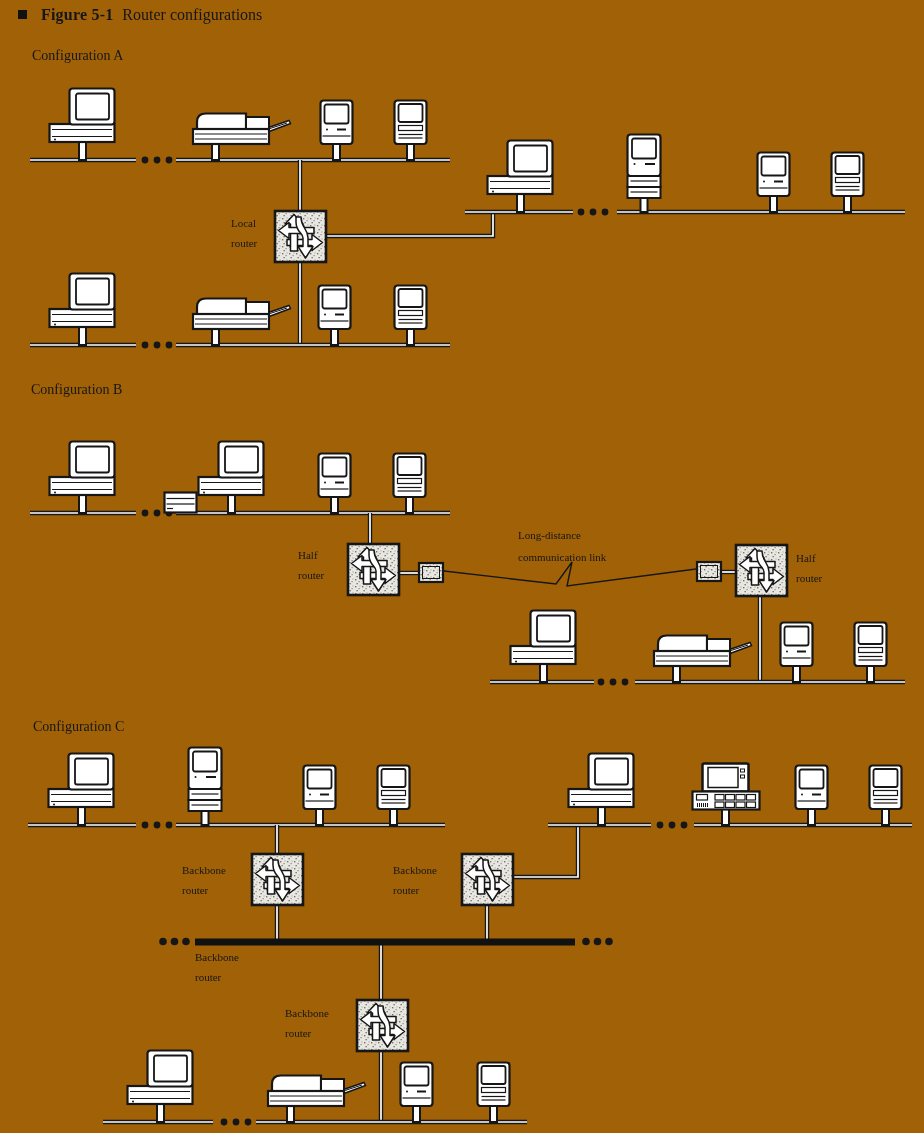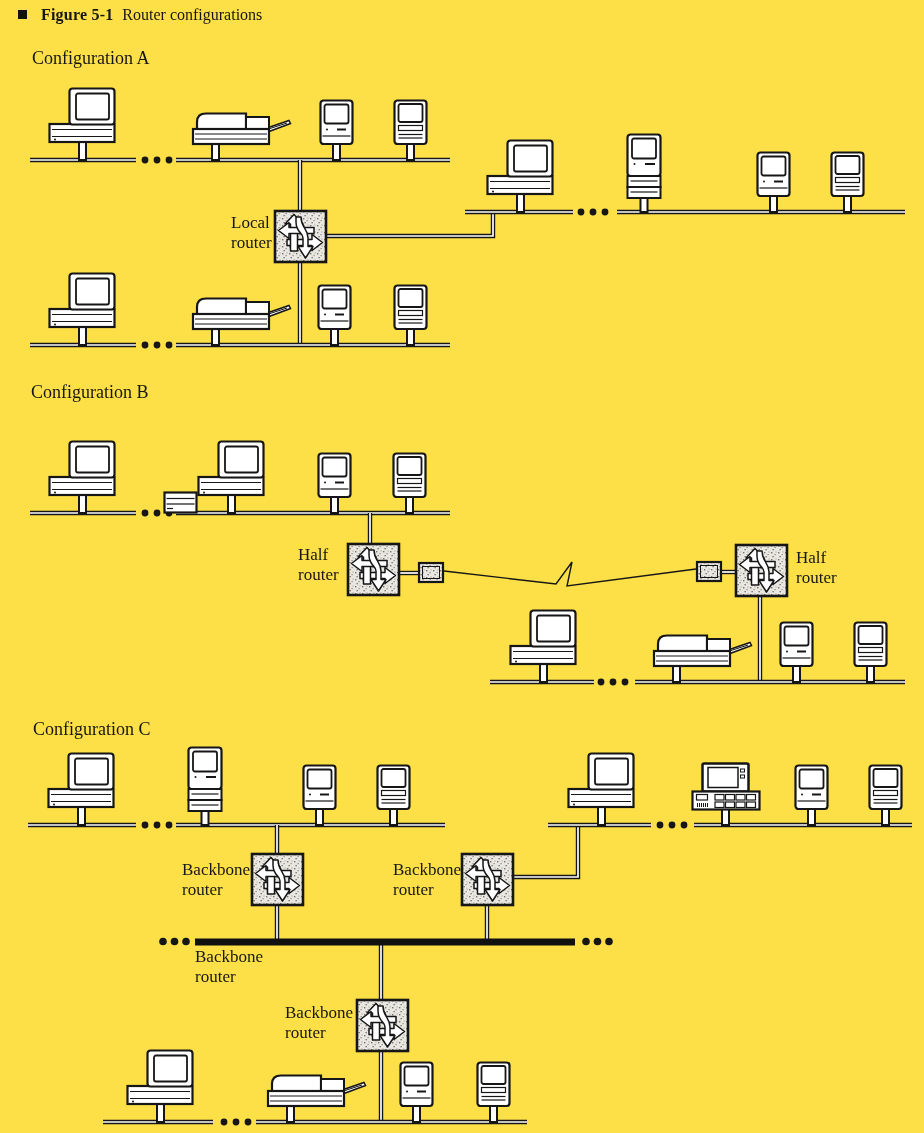--- a/index.html
+++ b/index.html
@@ -1,24 +1,24 @@
 <!DOCTYPE html>
 <html><head>
 <meta charset="utf-8">
 <style>
   html,body{margin:0;padding:0;background:#fff;}
-  .page{position:relative;width:924px;height:1133px;background:#fde047;
+  .page{position:relative;width:924px;height:1133px;background:#a16207;
         font-family:"Liberation Serif",serif;color:#161616;overflow:hidden;}
   .page svg{position:absolute;left:0;top:0;}
   .hdr{position:absolute;left:18px;top:6px;font-size:16px;white-space:nowrap;}
   .bullet{display:inline-block;width:9px;height:9px;background:#111;margin-right:14px;
           position:relative;top:-1px;}
   .fig-label{font-weight:bold;margin-right:9px;letter-spacing:.2px;}
-  .seclabel{position:absolute;font-size:18px;}
-  .lbl{position:absolute;font-size:17px;line-height:20px;white-space:nowrap;}
+  .seclabel{position:absolute;font-size:14px;}
+  .lbl{position:absolute;font-size:11px;line-height:20px;white-space:nowrap;}
   .lbl .ln{display:block;}
   .lbl2{line-height:22px;}
   
   .pb{stroke:#161616;stroke-width:4.4;fill:none;stroke-linecap:butt;stroke-linejoin:miter;}
   .pw{stroke:#ffffff;stroke-width:1.7;fill:none;stroke-linecap:butt;stroke-linejoin:miter;}
   .thin{stroke:#161616;stroke-width:1.4;fill:none;}
   .bb{stroke:#111111;stroke-width:7;fill:none;}
   .s1{stroke:#161616;stroke-width:1;fill:#fff;}
   .s12{stroke:#161616;stroke-width:1.2;fill:#fff;}
   .s15{stroke:#161616;stroke-width:1.5;fill:#fff;}
@@ -310,20 +310,24 @@
   <div class="lbl" style="left:298px;top:545px">
     <span class="ln">Half</span>
     <span class="ln">router</span>
   </div>
 
   <div class="lbl" style="left:796px;top:548px">
     <span class="ln">Half</span>
     <span class="ln">router</span>
   </div>
 
+  <div class="lbl lbl2" style="left:518px;top:524px">
+    <span class="ln">Long-distance</span>
+    <span class="ln">communication link</span>
+  </div>
 
   <div class="lbl" style="left:182px;top:860px">
     <span class="ln">Backbone</span>
     <span class="ln">router</span>
   </div>
 
   <div class="lbl" style="left:393px;top:860px">
     <span class="ln">Backbone</span>
     <span class="ln">router</span>
   </div>

